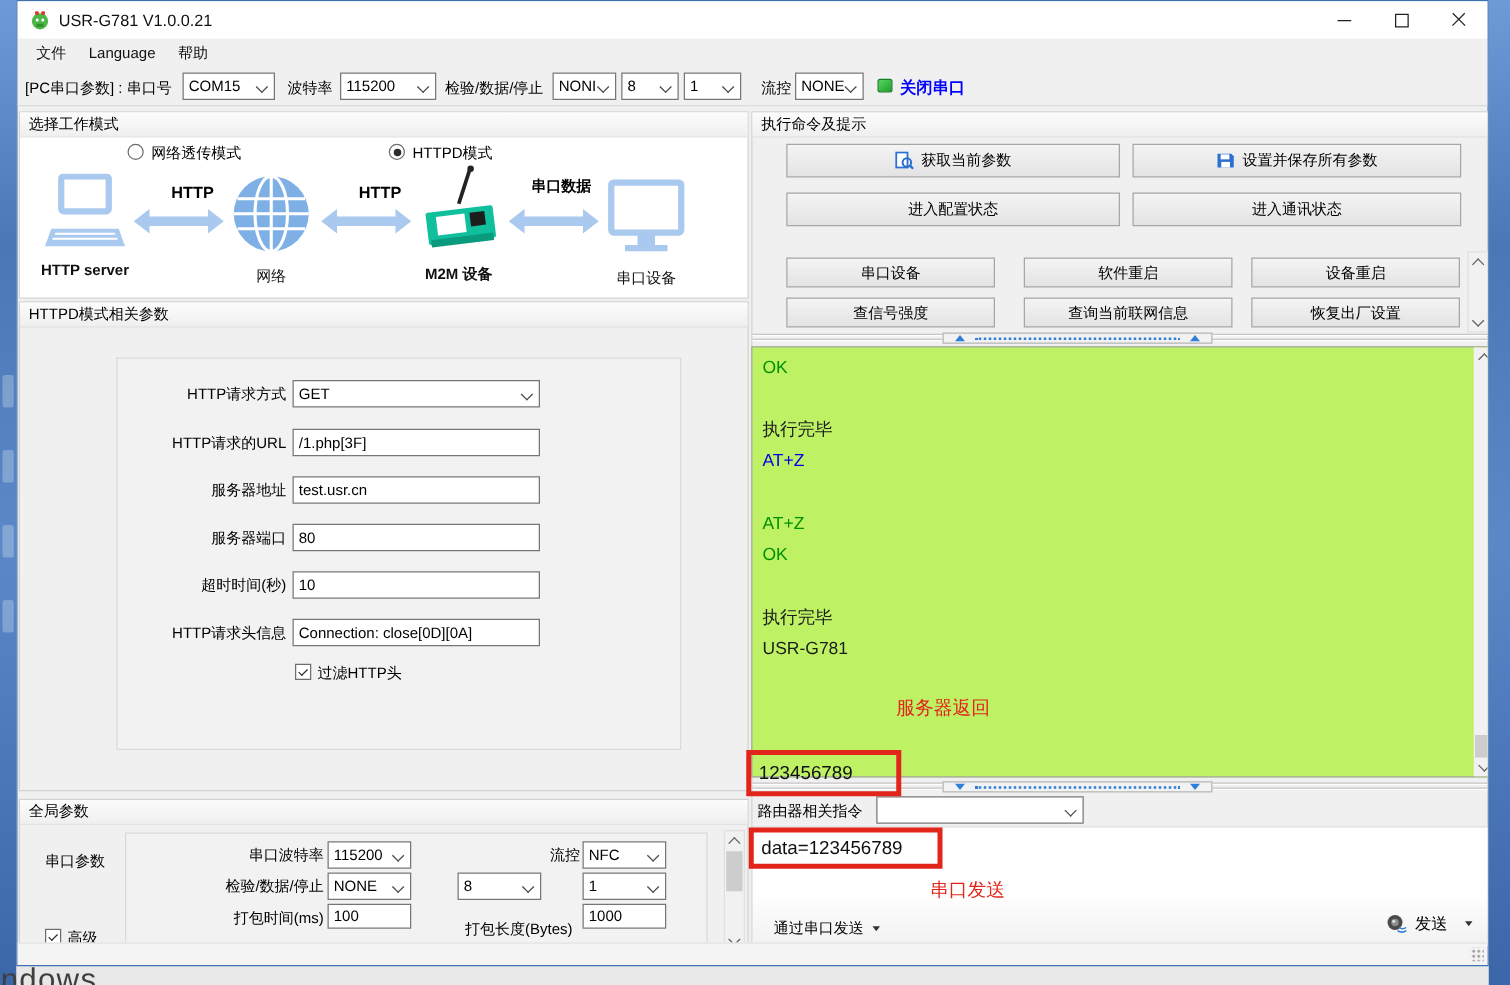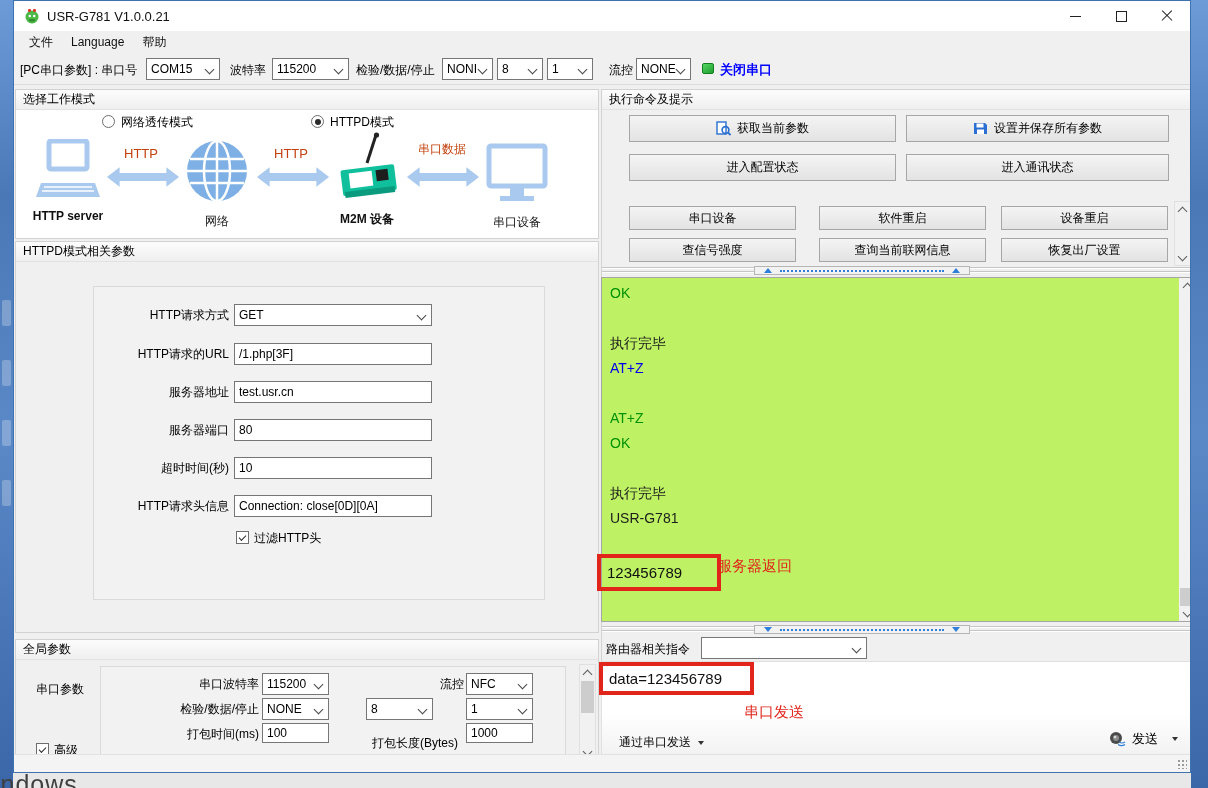--- a/index.html
+++ b/index.html
@@ -36,21 +36,21 @@
            background:linear-gradient(#fcfcfc,#efefef);border-bottom:1px solid #e2e2e2;}
   .white{background:#fff;}
   .btn{position:absolute;display:flex;align-items:center;justify-content:center;gap:6px;font-size:12px;color:#000;
        background:linear-gradient(#f4f4f4,#e3e3e3);border:1px solid #a6a6a6;box-sizing:border-box;}
   .radio{position:absolute;width:13px;height:13px;border:1px solid #6d6d6d;border-radius:50%;background:#fff;box-sizing:border-box;}
   .radio.on::after{content:"";position:absolute;left:2.5px;top:2.5px;width:6px;height:6px;background:#2b2b2b;border-radius:50%;}
   .cb{position:absolute;width:13px;height:13px;border:1px solid #6d6d6d;background:#fff;box-sizing:border-box;}
   .cb.on::after{content:"";position:absolute;left:1.5px;top:2.5px;width:6px;height:3px;
                 border-left:1.6px solid #2b2b2b;border-bottom:1.6px solid #2b2b2b;transform:rotate(-45deg);}
   .diag-lbl{position:absolute;font-size:12px;color:#111;text-align:center;white-space:nowrap;}
-  .link-lbl{position:absolute;font-size:13px;font-weight:normal;color:#c2410c;text-align:center;white-space:nowrap;}
+  .link-lbl{position:absolute;font-size:13px;font-weight:bold;color:#000000;text-align:right;white-space:nowrap;}
   .sb{position:absolute;background:#f1f1f1;border:1px solid #e0e0e0;box-sizing:border-box;}
   .sb .thumb{position:absolute;left:1px;right:1px;background:#cdcdcd;}
   .sb .ar{position:absolute;left:0;right:0;height:15px;display:flex;align-items:center;justify-content:center;}
   .chev6{width:6px;height:6px;border-right:1.2px solid #5c5c5c;border-bottom:1.2px solid #5c5c5c;}
   .cup{transform:rotate(-135deg);margin-top:3px;} .cdn{transform:rotate(45deg);margin-bottom:3px;}
   .splitter{position:absolute;height:9px;}
   .groove{position:absolute;left:0;right:0;height:1px;background:#c6c6c6;box-shadow:0 1px 0 #ffffff;}
   .split-handle{position:absolute;top:0;height:9px;background:#f2f2f2;border:1px solid #b5b5b5;box-sizing:border-box;
                 display:flex;align-items:center;padding:0 9px;}
   .dots{flex:1;border-top:2px dotted #2f7ed8;height:0;margin:0 8px;}
@@ -355,21 +355,21 @@
     </div>
     <div class="sb" style="left:1165px;top:277px;width:17px;height:343px;border:none;">
       <div class="ar" style="top:0;">
           <i class="chev6 cup"></i>
         </div>
       <div class="thumb" style="top:310px;height:18px;"></div>
       <div class="ar" style="bottom:0;">
           <i class="chev6 cdn"></i>
         </div>
     </div>
-    <div class="red-box" style="left:583px;top:553px;width:124px;height:37px;">
+    <div class="red-box" style="left:583px;top:599px;width:124px;height:37px;">
       <span>123456789</span>
     </div>
     <div class="red-note" style="left:703px;top:556px;">服务器返回</div>
 
     <div class="splitter" style="left:588px;top:624px;width:588px;">
       <div class="groove" style="top:1px;"></div>
         <div class="groove" style="top:5px;"></div>
       <div class="split-handle" style="left:152px;width:216px;">
         <div class="tri-down"></div>
         <div class="dots"></div>

